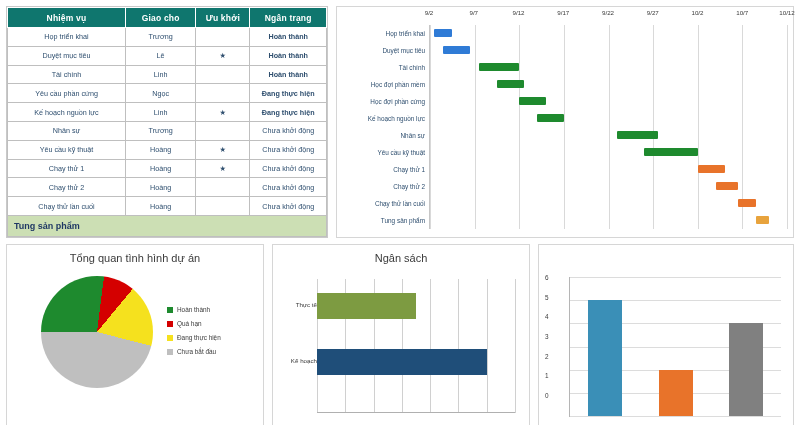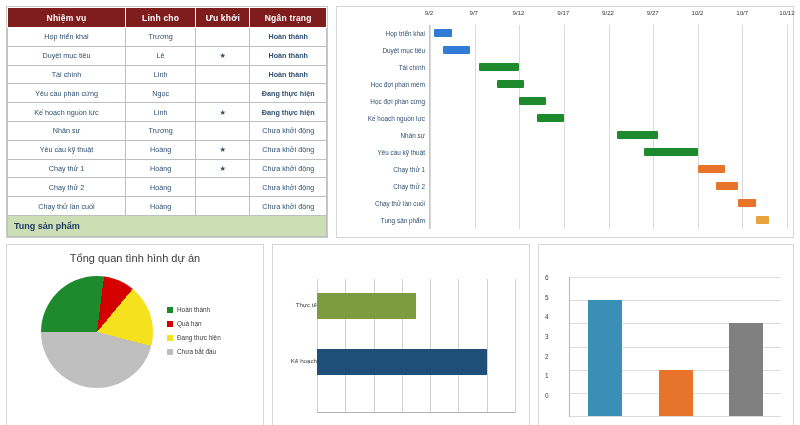--- a/index.html
+++ b/index.html
@@ -14,21 +14,21 @@
   }
   .dash { position:relative; width:800px; height:425px; padding:6px; }
 
   
   .top { display:flex; gap:8px; height:232px; }
 
   
   .tbl-wrap { width:322px; height:232px; border:1px solid #c9c9c9; background:#fff; }
   table.tasks { border-collapse:collapse; width:100%; height:100%; table-layout:fixed; }
   table.tasks th {
-    background:#7f1d1d; color:#ffffff; font-size:8.5px; font-weight:bold;
+    background:#0f766e; color:#ffffff; font-size:8.5px; font-weight:bold;
     border:1px solid #ffffff; height:20px; letter-spacing:.2px;
   }
   table.tasks td {
     border:1px solid #bfbfbf; height:17px; font-size:7.2px; text-align:center;
     color:#2f4f6f; padding:0 2px; white-space:nowrap; overflow:hidden;
   }
   table.tasks td.task { color:#2f4f6f; }
   td.st-done   { color:#0f7a1d; font-weight:bold; }
   td.st-over   { color:#d40000; font-weight:bold; }
   td.st-prog   { color:#e8a33d; font-weight:bold; }
@@ -91,21 +91,21 @@
 
 <div class="dash">
 
   <div class="top">
 
     <div class="tbl-wrap">
       <table class="tasks">
         <thead>
           <tr>
             <th style="width:37%">Nhiệm vụ</th>
-            <th style="width:22%">Linh cho</th>
+            <th style="width:22%">Giao cho</th>
             <th style="width:17%">Ưu khởi</th>
             <th style="width:24%">Ngân trạng</th>
           </tr>
         </thead>
         <tbody id="task-body">
             <tr>
               <td class="task">Họp triển khai</td>
               <td>Trương</td>
               <td class="star"></td>
               <td class="st-done">Hoàn thành</td>
@@ -252,20 +252,21 @@
             </div>
             <div>
               <i style="background: rgb(191, 191, 191);"></i>
               <span>Chưa bắt đầu</span>
             </div>
           </div>
       </div>
     </div>
 
     <div class="card bud-card">
+      <div class="card-title">Ngân sách</div>
       <div class="bud-plot" id="bud-plot">
         <div class="bud-grid" id="bud-grid">
             <span style="left: 0%;"></span>
             <span style="left: 14.2857%;"></span>
             <span style="left: 28.5714%;"></span>
             <span style="left: 42.8571%;"></span>
             <span style="left: 57.1429%;"></span>
             <span style="left: 71.4286%;"></span>
             <span style="left: 85.7143%;"></span>
             <span style="left: 100%;"></span>

